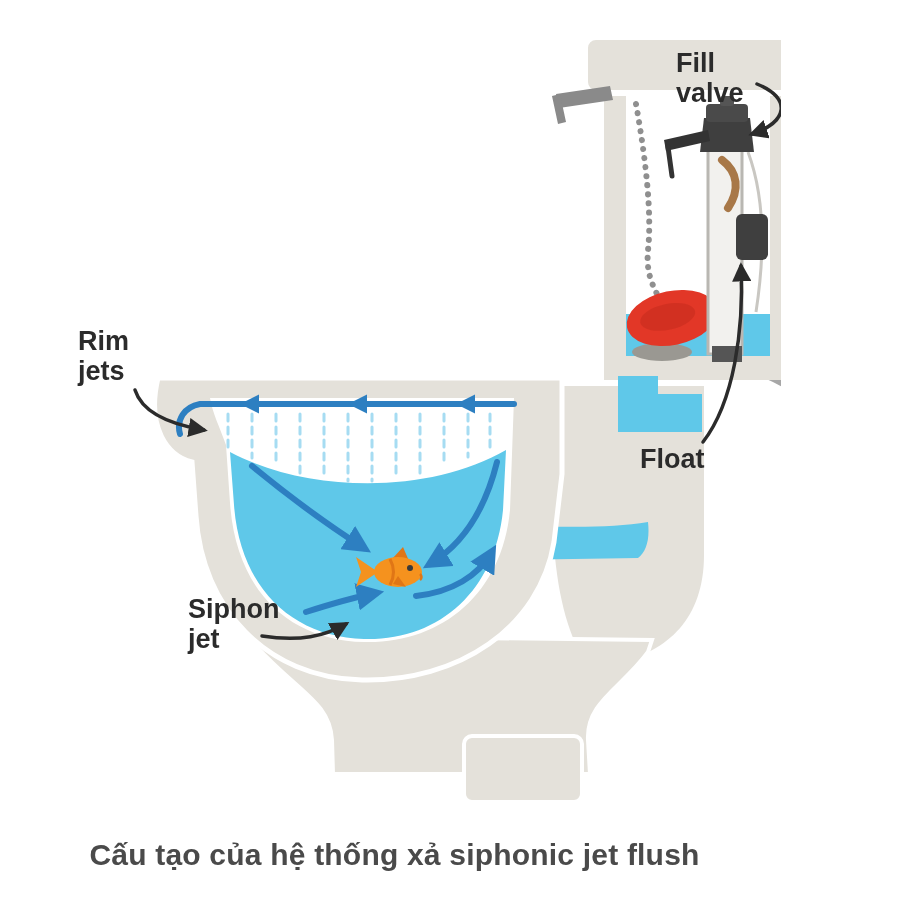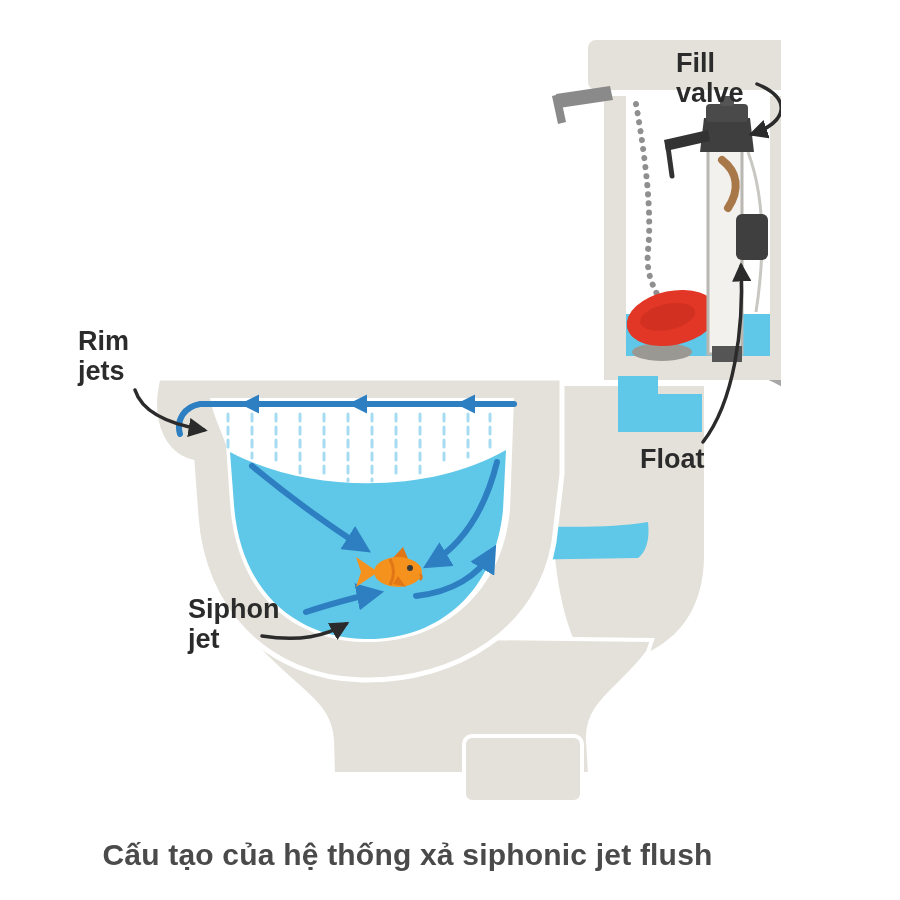--- a/index.html
+++ b/index.html
@@ -10,21 +10,21 @@
   .porcelain-sep{fill:#e4e1da;stroke:#ffffff;stroke-width:4;}
   .white-fill{fill:#ffffff;}
   .water{fill:#5fc8e9;}
   .flow{stroke:#2d7fc1;stroke-width:6;fill:none;stroke-linecap:round;}
   .flow-fill{fill:#2d7fc1;}
   .spray{stroke:#a6dcf2;stroke-width:3;stroke-dasharray:7 6;stroke-linecap:round;}
   .label-arrow{stroke:#2b2b2b;stroke-width:3.5;fill:none;stroke-linecap:round;}
   .lbl{font-family:"Liberation Sans","DejaVu Sans",sans-serif;font-size:27px;font-weight:700;fill:#2b2b2b;}
   .valve-dark{fill:#3f3f3f;}
   .flapper{fill:#e23727;}
-  .caption{position:absolute;left:17px;top:838px;width:100%;text-align:center;
+  .caption{position:absolute;left:4px;top:838px;width:100%;text-align:center;
            font-size:30px;font-weight:700;color:#4a4a4a;letter-spacing:0.2px;}
 </style>
 </head>
 <body>
 
 <div class="stage">
 <svg width="900" height="900" viewBox="0 0 900 900">
   <defs>
     <marker id="arrow-black" viewBox="0 0 10 10" refX="8" refY="5" markerWidth="5.5" markerHeight="5.5" orient="auto-start-reverse">
       <path d="M0 0 L10 5 L0 10 z" fill="#2b2b2b"></path>

